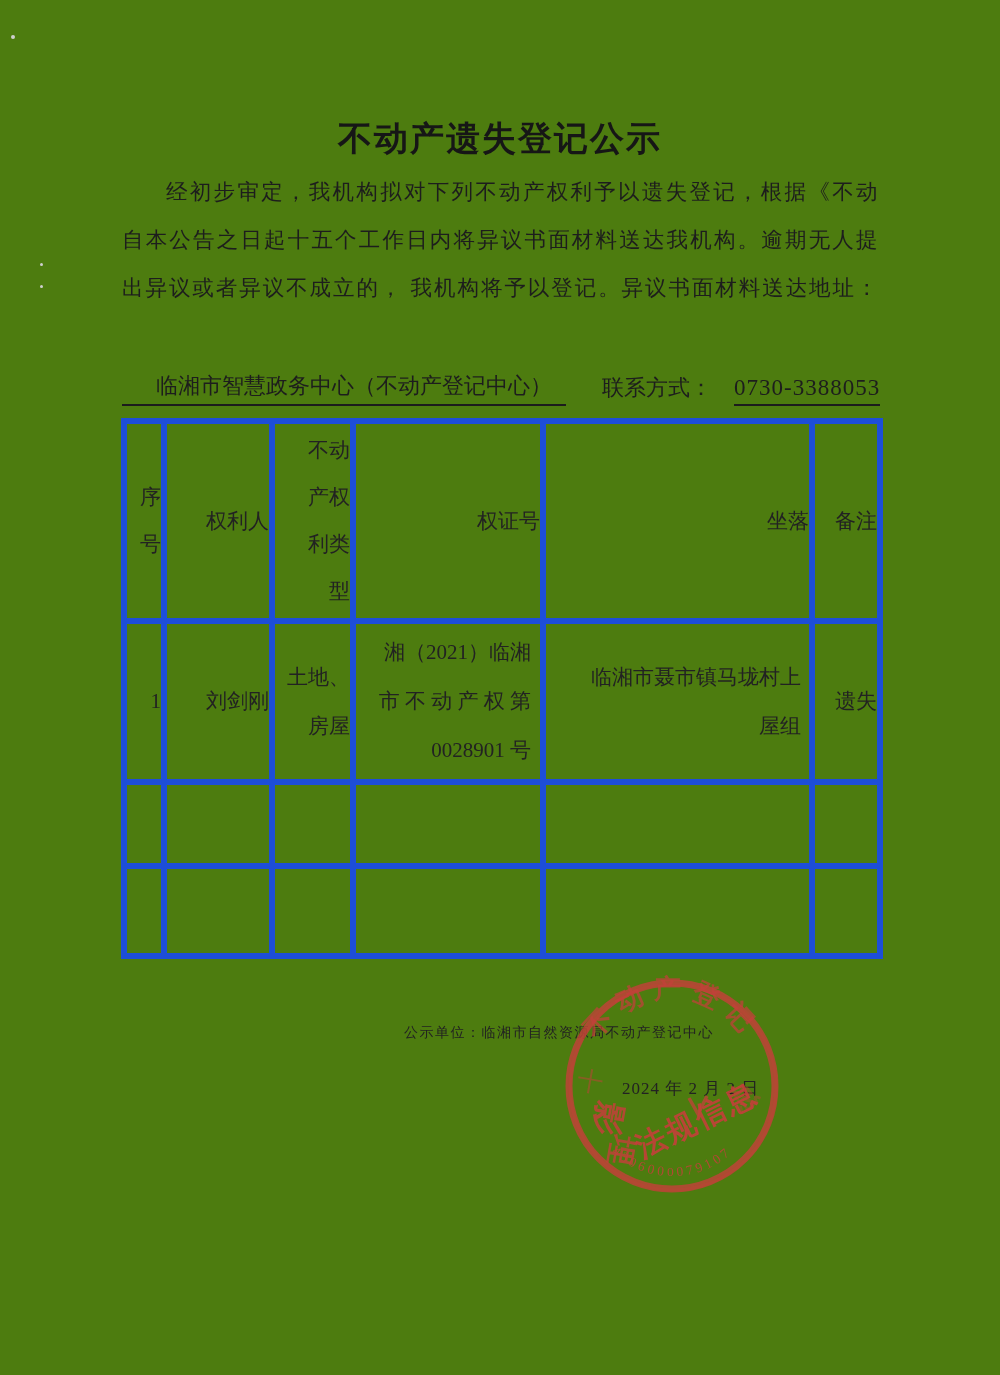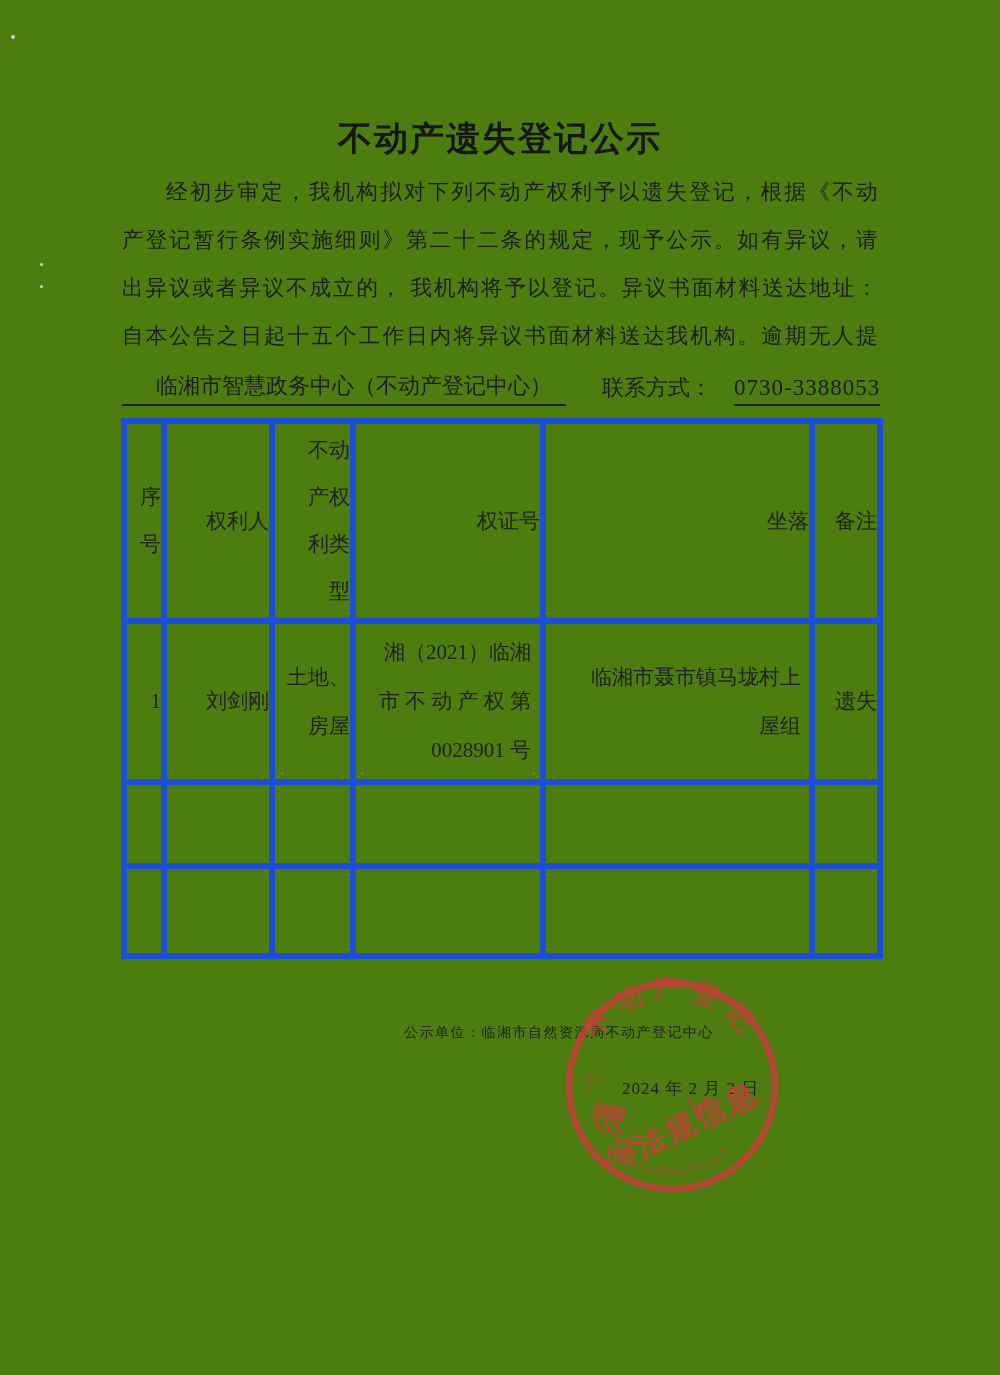--- a/index.html
+++ b/index.html
@@ -55,23 +55,22 @@
 </style>
 </head>
 <body>
 
 <div class="page">
 
   <h1 class="title">不动产遗失登记公示</h1>
 
   <div class="para">
     <div class="pline indent">经初步审定，我机构拟对下列不动产权利予以遗失登记，根据《不动</div>
-    <div class="pline">产登记暂行条例实施细则》第二十二条的规定，现予公示。如有异议，请</div>
+    <div class="pline">自本公告之日起十五个工作日内将异议书面材料送达我机构。逾期无人提</div>
     <div class="pline">出异议或者异议不成立的， 我机构将予以登记。异议书面材料送达地址：</div>
-    <div class="pline">自本公告之日起十五个工作日内将异议书面材料送达我机构。逾期无人提</div>
   </div>
 
   <div class="addr-row">
     <span class="u addr-text">临湘市智慧政务中心（不动产登记中心）</span>
     <span class="contact-label">联系方式：</span>
     <span class="u phone-text">0730-3388053</span>
   </div>
 
   <table class="notice">
     <colgroup>

